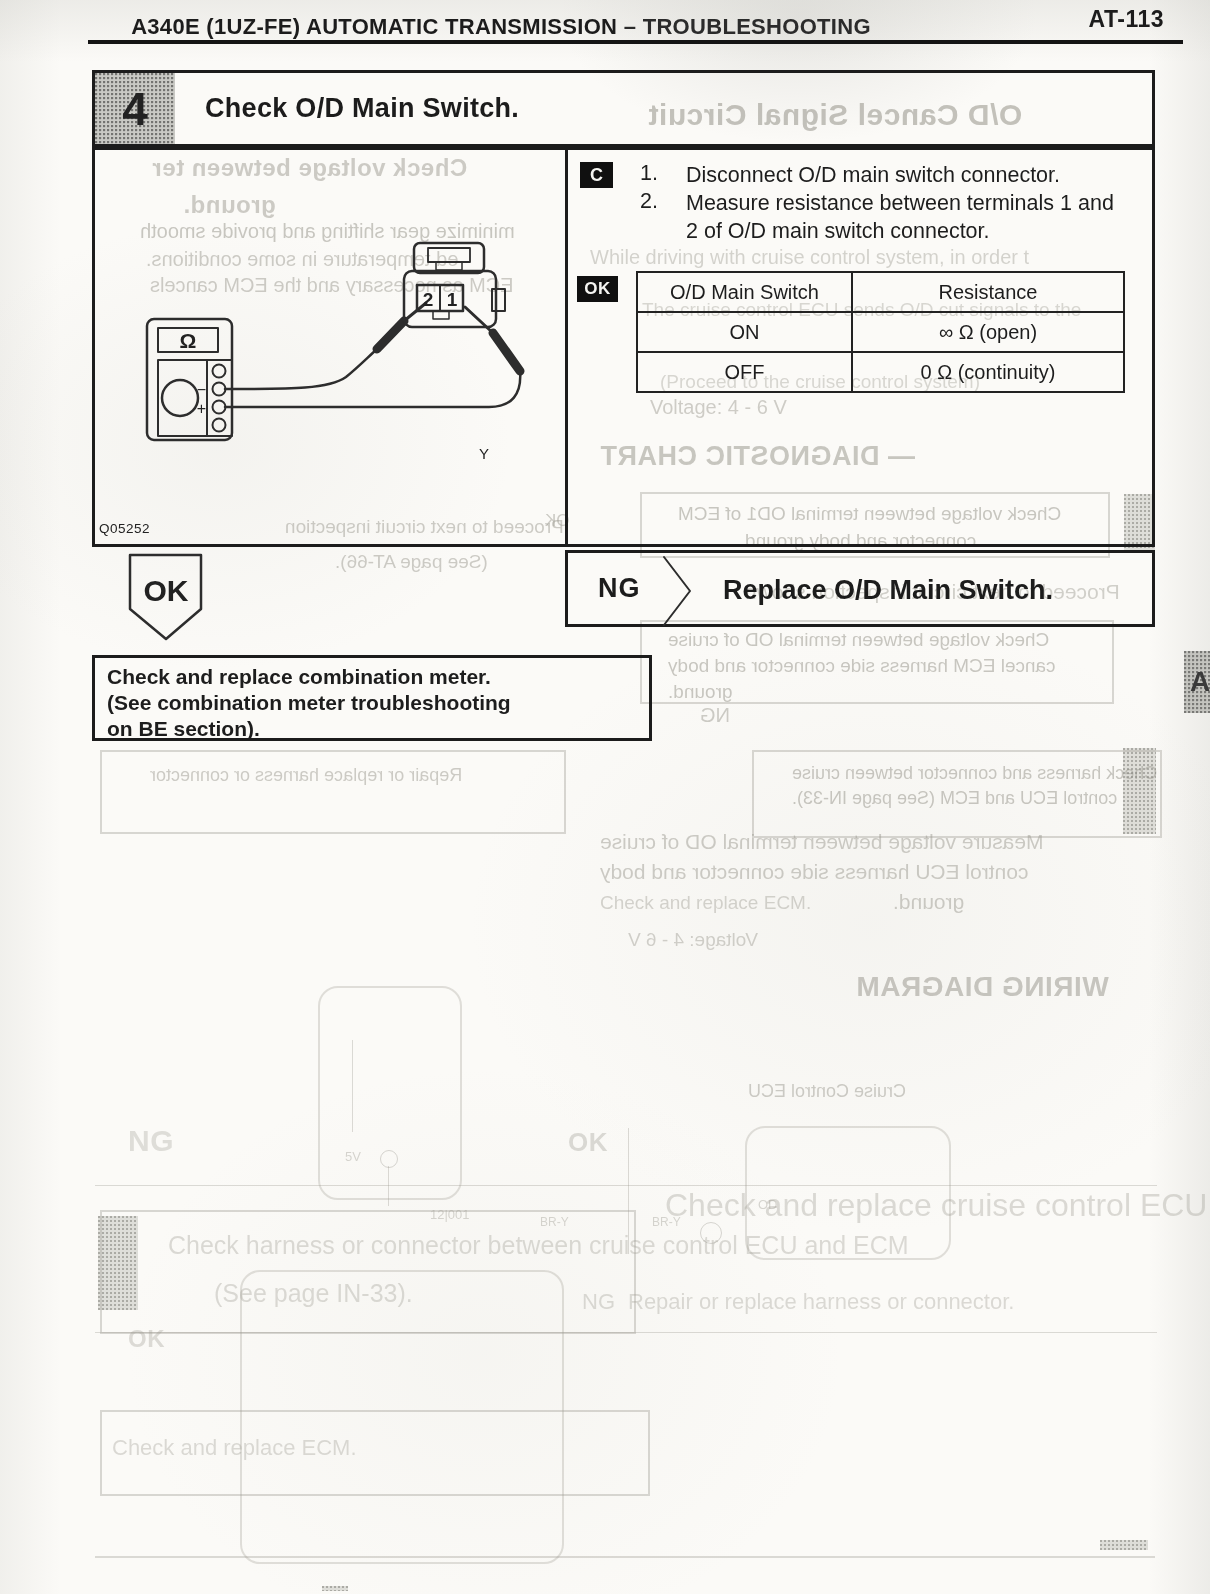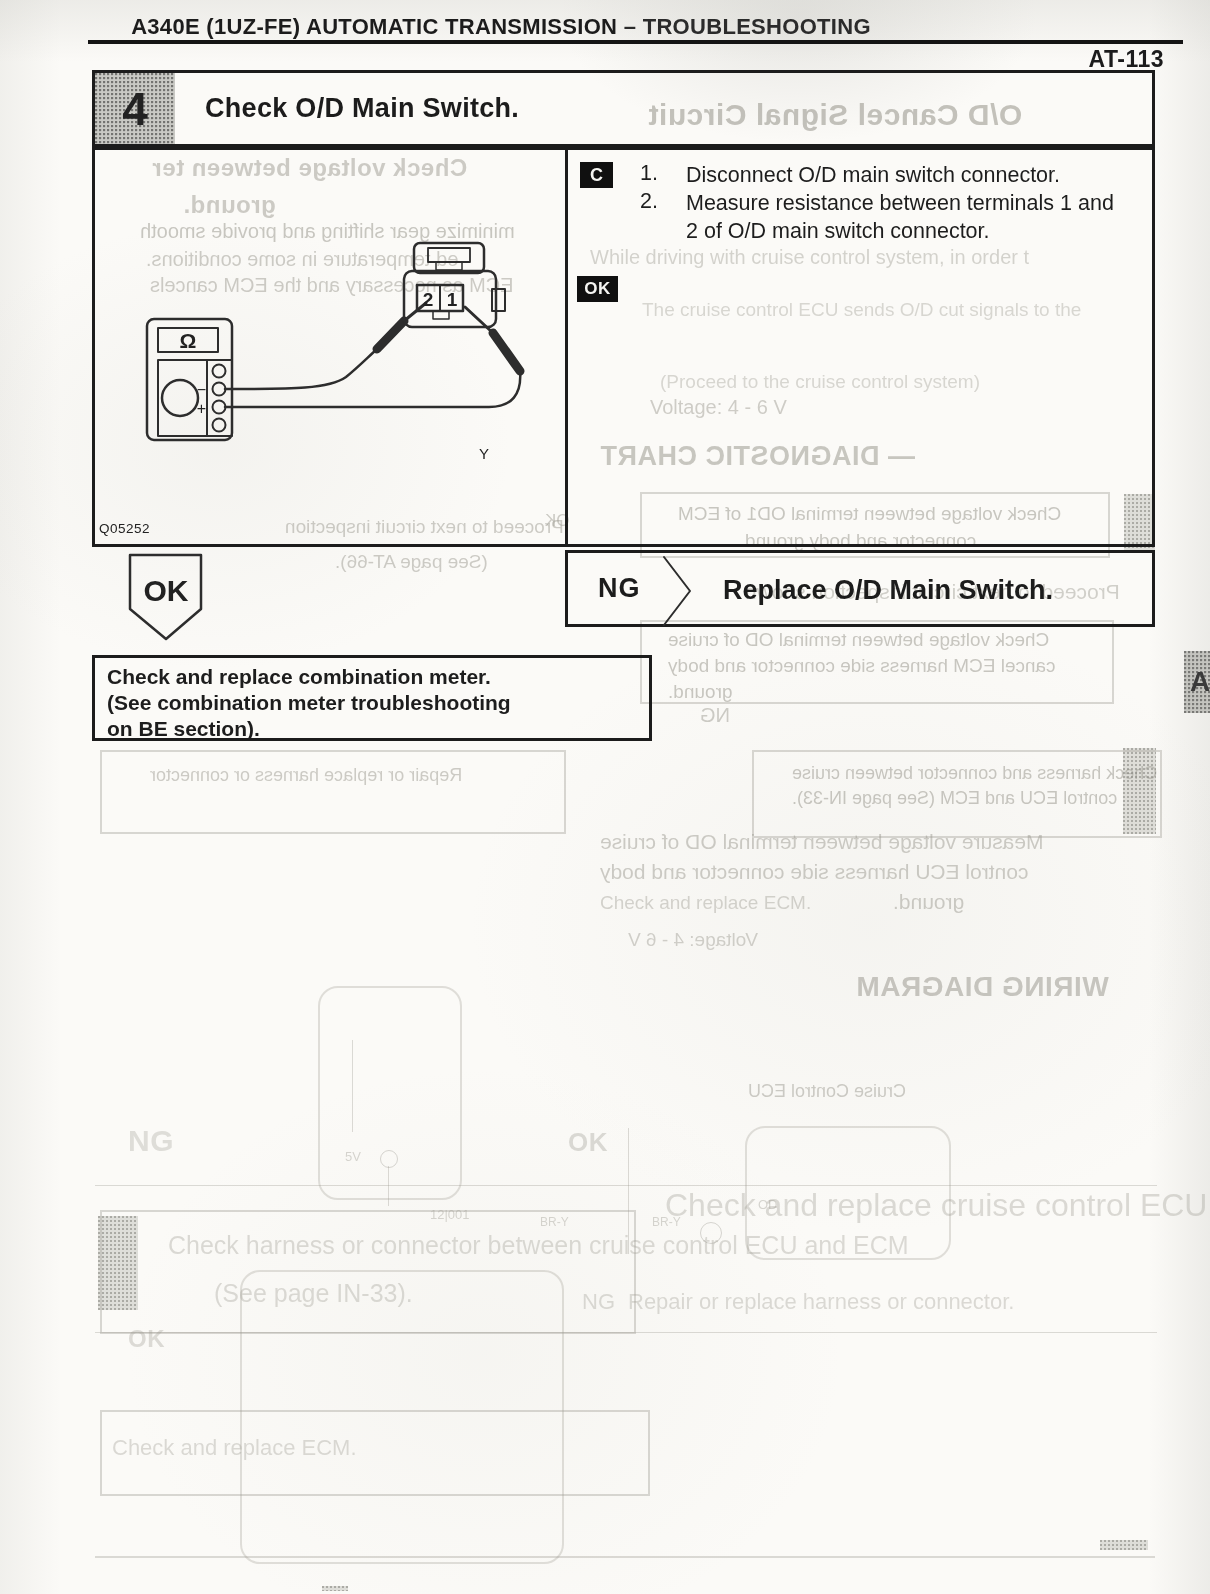--- a/index.html
+++ b/index.html
@@ -26,21 +26,21 @@
       radial-gradient(circle at 1px 1px, rgba(120,120,114,.5) 1px, transparent 1.5px);
       background-size:4px 4px;background-color:rgba(170,168,160,.35);}
   .ghost-hline{position:absolute;background:rgba(158,156,147,.35);}
   .ghost-vline{position:absolute;background:rgba(158,156,147,.35);}
   .ghost-circle{position:absolute;border:1.5px solid rgba(158,156,147,.40);border-radius:50%;}
   
   .fg{position:absolute;z-index:2;}
   .header-title{left:0;width:1002px;top:14px;text-align:center;font-size:22px;letter-spacing:.3px;}
   .header-title .t1{font-weight:bold;}
   .header-title .t2{font-weight:600;color:#2b2b2b;}
-  .page-number{right:46px;top:6px;font-size:23px;font-weight:bold;letter-spacing:.5px;margin-top:40px;}
+  .page-number{right:46px;top:6px;font-size:23px;font-weight:bold;letter-spacing:.5px;}
   .head-rule{left:88px;top:40px;width:1095px;height:4px;background:#141414;}
 
   .step-box{left:92px;top:70px;width:1063px;height:77px;border:3px solid #1c1c1c;display:flex;box-sizing:border-box;background:transparent;}
   .step-num{width:80px;height:100%;
       background-color:#c9c9c4;
       background-image:radial-gradient(circle at 1px 1px, rgba(45,45,45,.55) 1px, transparent 1.7px);
       background-size:4px 4px;
       display:flex;align-items:center;justify-content:center;
       font-size:46px;font-weight:bold;color:#222;}
   .step-title{flex:1;display:flex;align-items:center;padding-left:30px;font-size:27px;font-weight:bold;letter-spacing:.3px;}
@@ -216,20 +216,40 @@
   </svg>
   <div class="fg figure-code">Q05252</div>
 
   <div class="fg badge badge-c">C</div>
   <div class="instr-num fg n1">1.</div>
   <div class="instr-text fg x1">Disconnect O/D main switch connector.</div>
   <div class="instr-num fg n2">2.</div>
   <div class="instr-text fg x2">Measure resistance between terminals 1 and 2 of O/D main switch connector.</div>
 
   <div class="fg badge badge-ok">OK</div>
+  <table class="spec-table">
+    <colgroup>
+        <col class="c1">
+        <col class="c2">
+      </colgroup>
+    <tbody>
+        <tr>
+      <th>O/D Main Switch</th>
+      <th>Resistance</th>
+    </tr>
+    <tr>
+      <td>ON</td>
+      <td>∞ Ω (open)</td>
+    </tr>
+    <tr>
+      <td>OFF</td>
+      <td>0 Ω (continuity)</td>
+    </tr>
+  </tbody>
+    </table>
 
   <div class="fg ng-box">
     <div class="ng-label">NG</div>
     <svg class="ng-chevron" width="40" height="72" viewBox="0 0 40 72">
       <polyline class="ink" points="4,2 30,36 4,70" stroke-width="2"></polyline>
     </svg>
     <div class="ng-action">Replace O/D Main Switch.</div>
   </div>
 
   <svg class="fg ok-svg" width="76" height="90" viewBox="0 0 76 90">

